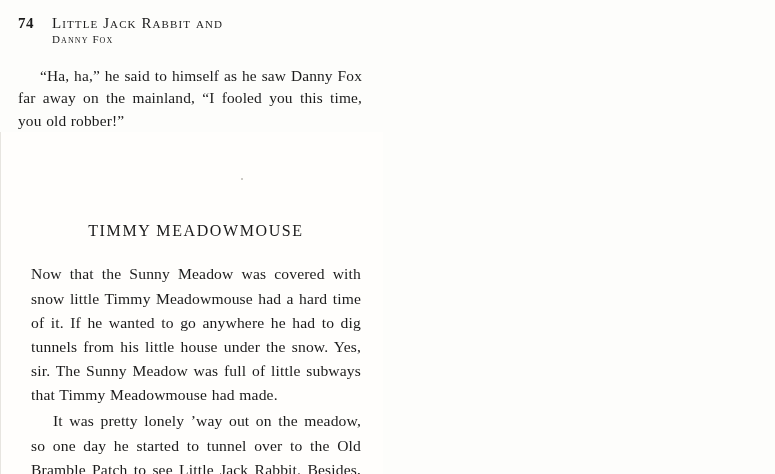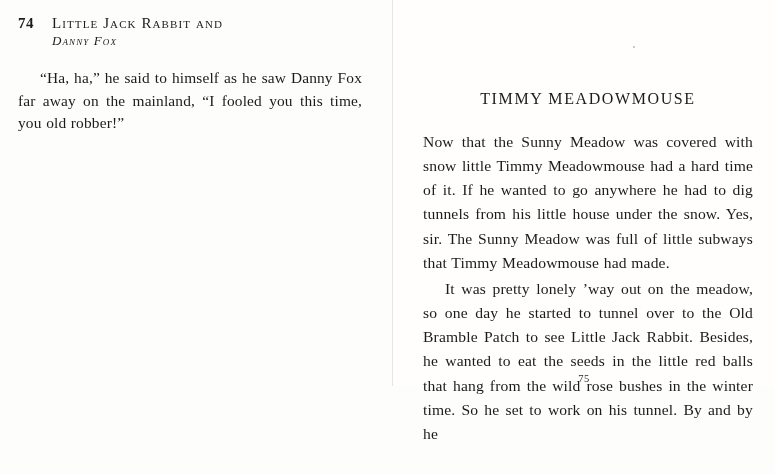--- a/index.html
+++ b/index.html
@@ -18,20 +18,21 @@
     position: relative;
     width: 775px;
     height: 474px;
     background: #fdfdfb;
   }
   .spread {
     display: flex;
     width: 775px;
     height: 386px;
     box-sizing: border-box;
+    flex-direction: column;
   }
   .leaf {
     position: relative;
     box-sizing: border-box;
   }
   .leaf-left {
     width: 392px;
     padding: 14px 30px 0 18px;
   }
   .leaf-right {
@@ -60,22 +61,21 @@
     padding-right: 26px;
   }
   .head-line {
     font-variant: small-caps;
     font-size: 15px;
     letter-spacing: 1.1px;
     line-height: 1.25;
     white-space: nowrap;
   }
   .head-line-2 {
-    font-size: 13px;
-    font-style: italic;
+    font-size: 11px;
   }
   
   .para {
     font-size: 15.4px;
     line-height: 1.47;
     text-align: justify;
     text-justify: inter-word;
     margin: 0 0 0 0;
     letter-spacing: 0.15px;
     word-spacing: 0.6px;

